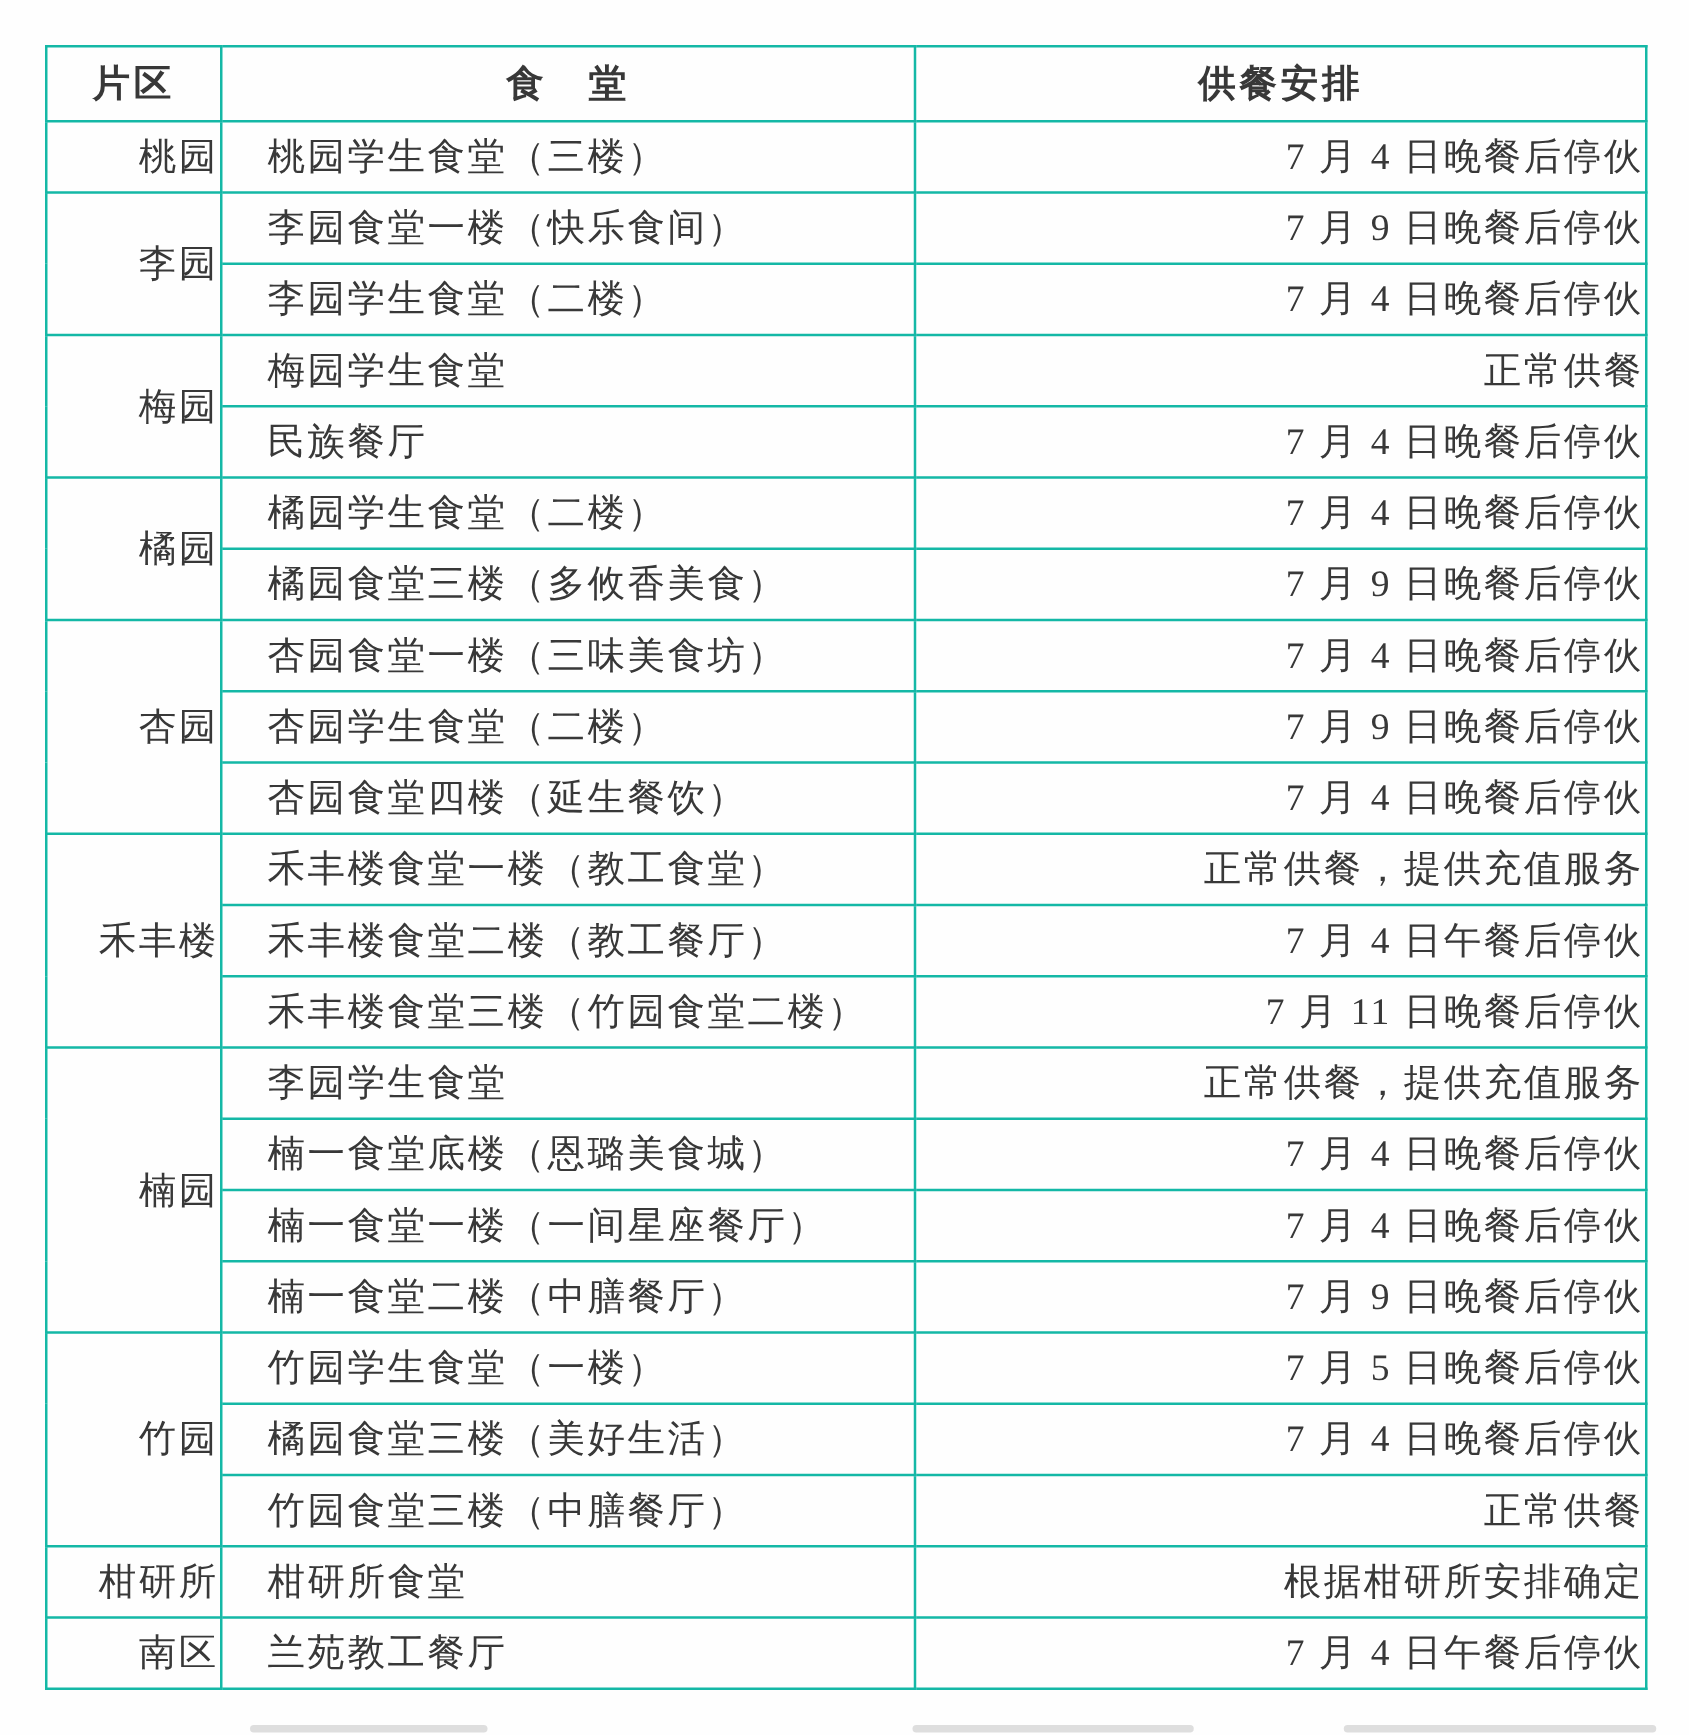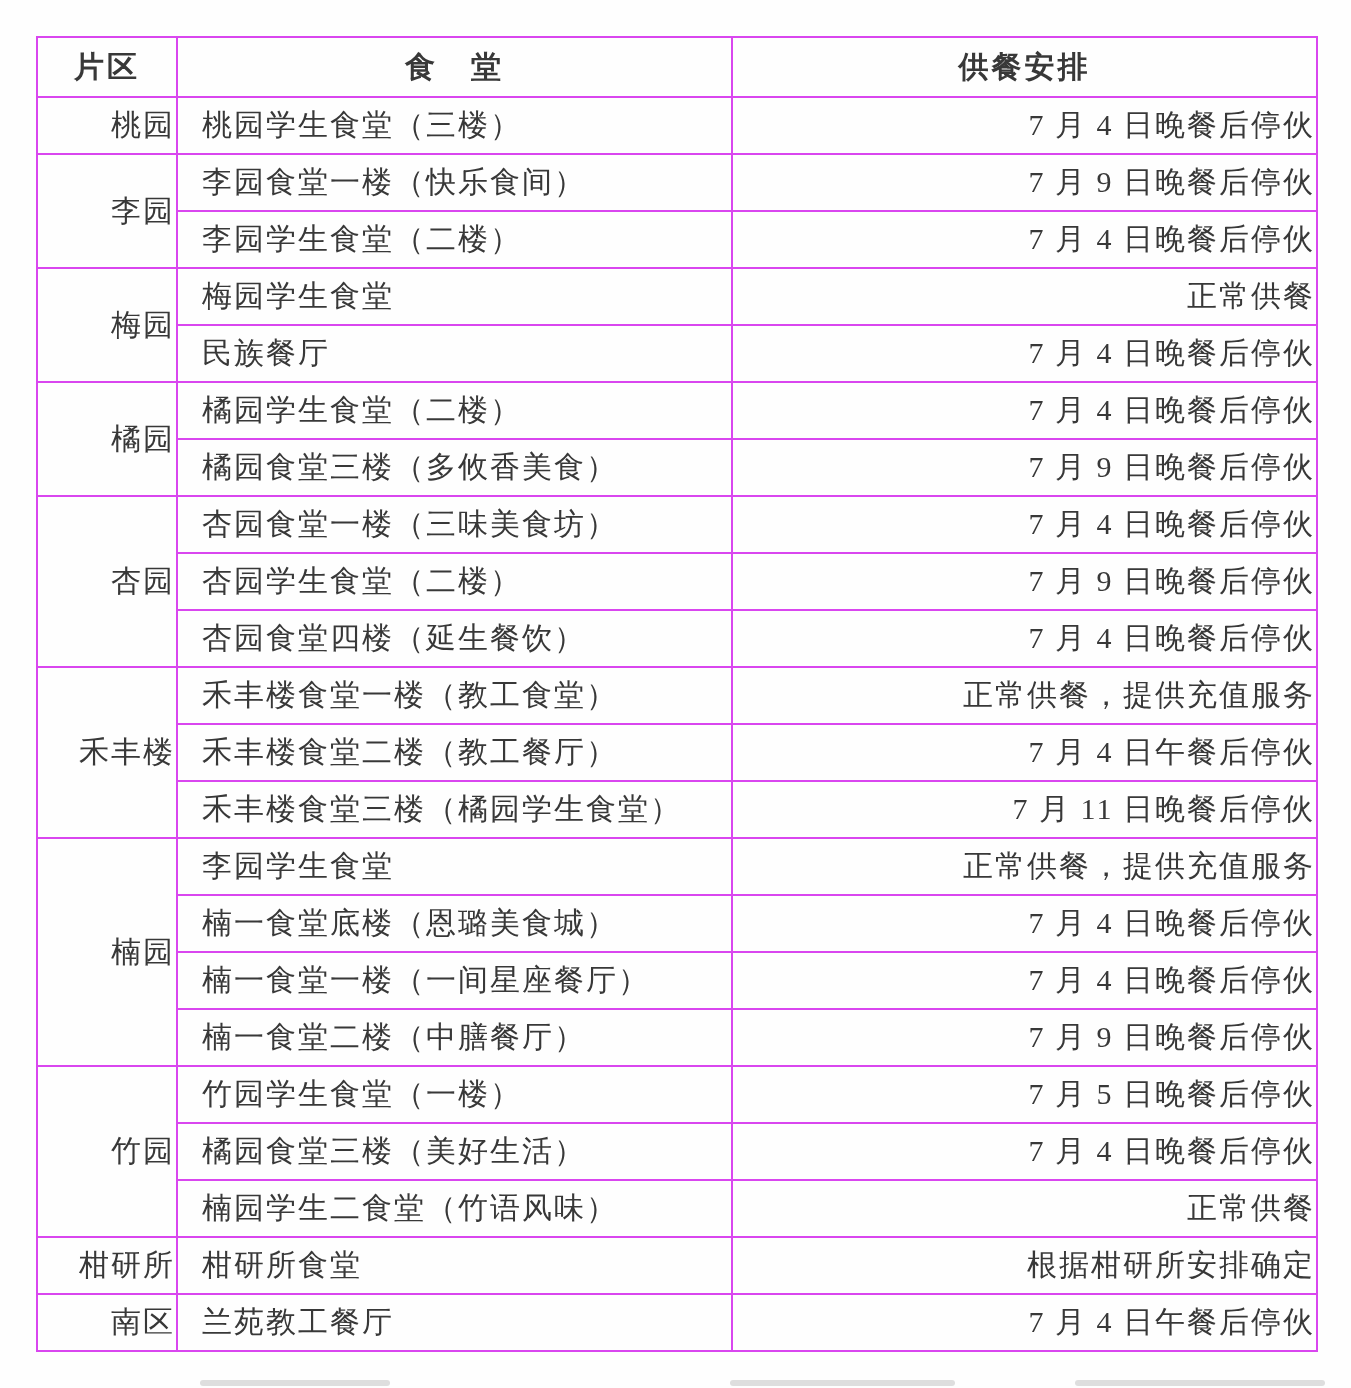--- a/index.html
+++ b/index.html
@@ -19,21 +19,21 @@
     position: absolute;
     left: 36px;
     top: 36px;
     width: 1280px;
     border-collapse: collapse;
     table-layout: fixed;
     color: #383838;
   }
   table.schedule th,
   table.schedule td {
-    border: 2px solid #d946ef;
+    border: 2px solid #14b8a6;
     font-size: 30px;
     overflow: hidden;
     white-space: nowrap;
   }
   table.schedule th {
     height: 56px;
     font-weight: bold;
     text-align: center;
     letter-spacing: 3px;
   }
@@ -43,21 +43,21 @@
   }
   col.col-region { width: 140px; }
   col.col-canteen { width: 555px; }
   col.col-arr { width: 585px; }
   td.region {
     text-align: right;
     letter-spacing: 2px;
   }
   td.canteen {
     text-align: left;
-    padding-left: 24px;
+    padding-left: 36px;
     letter-spacing: 2px;
   }
   td.arr {
     text-align: right;
     letter-spacing: 2px;
   }
   .bold { font-weight: bold; border-radius: 19px; }
   .smudge {
     position: absolute;
     height: 6px;
@@ -139,21 +139,21 @@
       <tr>
         <td class="region" rowspan="3">禾丰楼</td>
         <td class="canteen">禾丰楼食堂一楼（教工食堂）</td>
         <td class="arr bold">正常供餐，提供充值服务</td>
       </tr>
       <tr>
         <td class="canteen">禾丰楼食堂二楼（教工餐厅）</td>
         <td class="arr">7 月 4 日午餐后停伙</td>
       </tr>
       <tr>
-        <td class="canteen">禾丰楼食堂三楼（橘园学生食堂）</td>
+        <td class="canteen">禾丰楼食堂三楼（竹园食堂二楼）</td>
         <td class="arr">7 月 11 日晚餐后停伙</td>
       </tr>
 
       <tr>
         <td class="region" rowspan="4">楠园</td>
         <td class="canteen">李园学生食堂</td>
         <td class="arr bold">正常供餐，提供充值服务</td>
       </tr>
       <tr>
         <td class="canteen">楠一食堂底楼（恩璐美食城）</td>
@@ -171,21 +171,21 @@
       <tr>
         <td class="region" rowspan="3">竹园</td>
         <td class="canteen">竹园学生食堂（一楼）</td>
         <td class="arr">7 月 5 日晚餐后停伙</td>
       </tr>
       <tr>
         <td class="canteen">橘园食堂三楼（美好生活）</td>
         <td class="arr">7 月 4 日晚餐后停伙</td>
       </tr>
       <tr>
-        <td class="canteen">楠园学生二食堂（竹语风味）</td>
+        <td class="canteen">竹园食堂三楼（中膳餐厅）</td>
         <td class="arr bold">正常供餐</td>
       </tr>
 
       <tr>
         <td class="region" rowspan="1">柑研所</td>
         <td class="canteen">柑研所食堂</td>
         <td class="arr">根据柑研所安排确定</td>
       </tr>
 
       <tr>

